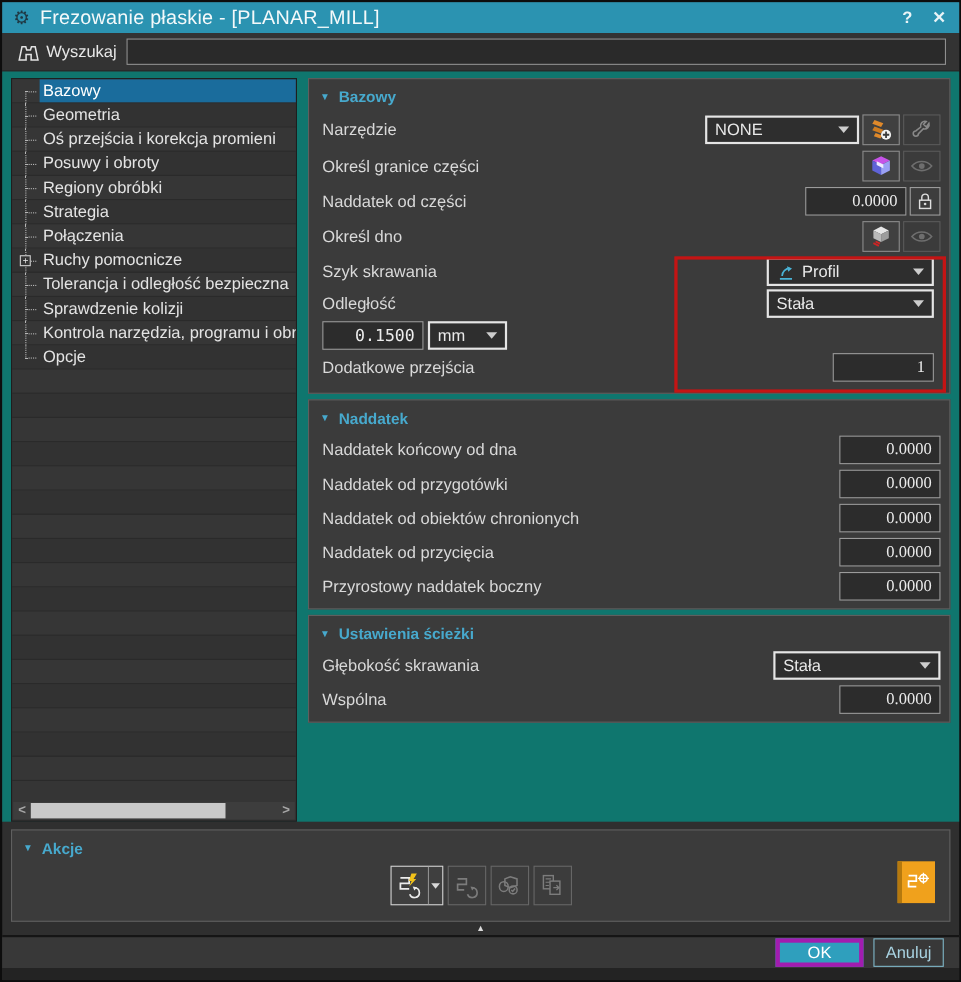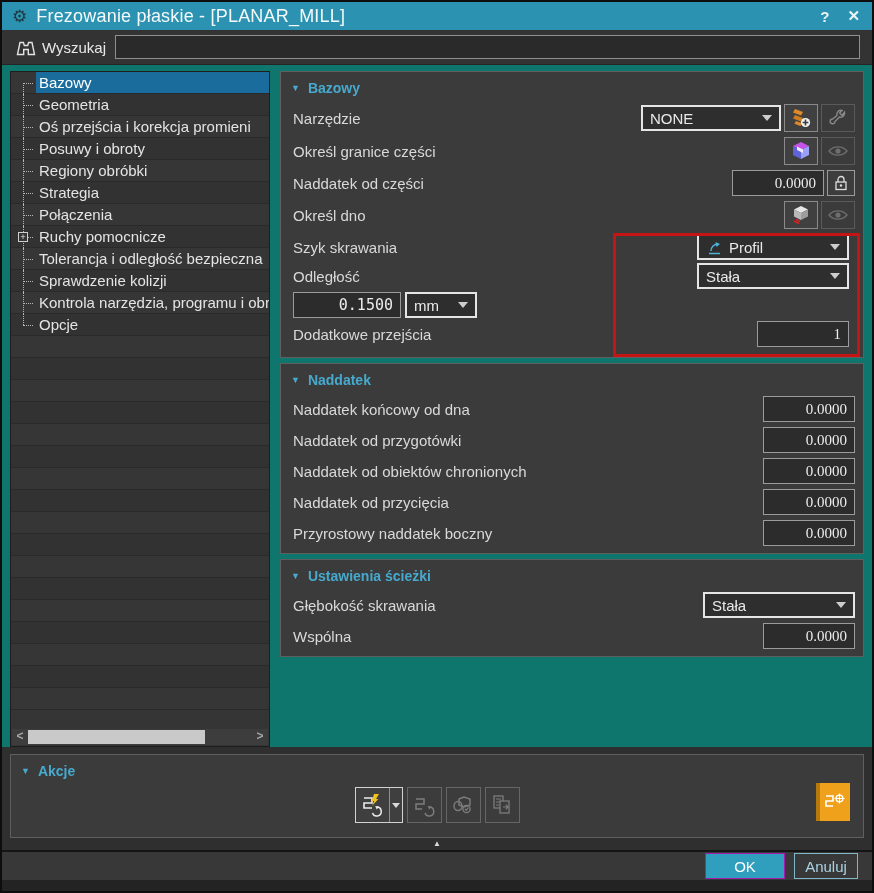--- a/index.html
+++ b/index.html
@@ -67,21 +67,21 @@
   .flabel { flex:1; color:#d9d9d9; font-size:15px; white-space:nowrap; }
   .dd { height:26px; background:#2e2e2e; border:2px solid #e5e5e5; display:flex;
         align-items:center; padding:0 7px; color:#e9e9e9; font-size:15px; }
   .dd .car { margin-left:auto; width:0; height:0; border-left:5px solid transparent;
              border-right:5px solid transparent; border-top:6px solid #cdcdcd; }
   .dd .pre { display:flex; margin-right:6px; }
   .w140{width:140px;} .w152{width:152px;} .w72{width:72px;}
   .num { height:26px; background:#2c2c2c; border:1px solid #9b9b9b; color:#ececec;
          font-family:"DejaVu Sans Mono", monospace; font-size:15px; display:flex;
          align-items:center; justify-content:flex-end; padding:0 7px; }
-  .w96{width:92px;font-family:Liberation Serif, serif;} .w92{width:108px;} .gap4{margin-left:4px;}
+  .w96{width:92px;font-family:Liberation Serif, serif;} .w92{width:92px;} .gap4{margin-left:4px;}
   .ibtn { width:34px; height:28px; background:#404040; border:1px solid #8a8a8a;
           display:flex; align-items:center; justify-content:center; margin-left:3px; flex:none; }
   .ibtn.dis { border-color:#5a5a5a; background:#3b3b3b; }
   .lockbtn { width:28px; height:26px; background:#3d3d3d; border:1px solid #9b9b9b;
              display:flex; align-items:center; justify-content:center; margin-left:3px; flex:none; }
   .redbox { position:absolute; right:3px; top:161px; width:247px; height:124px;
             border:3px solid #c41414; pointer-events:none; }
 
   
   .actions { margin:7px 8px 0 8px; height:84px; background:#3b3b3b;
@@ -99,21 +99,21 @@
   .orangebtn { position:absolute; right:13px; top:28px; width:34px; height:38px;
                background:#f0a11c; border-left:4px solid #b5790e; display:flex;
                align-items:center; justify-content:center; }
 
   
   .handle { height:12px; text-align:center; color:#dcdcdc; font-size:8px;
             line-height:12px; flex:none; }
   .footer { height:30px; background:#383838; border-top:2px solid #151515;
             display:flex; align-items:center; justify-content:flex-end;
             gap:9px; padding-right:14px; flex:none; }
-  .okbtn { width:80px; height:26px; background:#2f9fbd; border:1px solid #a21caf;
+  .okbtn { width:80px; height:26px; background:#2f9fbd; border:4px solid #a21caf;
            color:#fff; font-size:15px; font-family:inherit; }
   .cxbtn { width:64px; height:26px; background:transparent; border:1px solid #7fb7c9;
            color:#a9d3e2; font-size:15px; font-family:inherit; }
   .bottomstrip { flex:1; background:#232323; }
   svg { display:block; }
 </style>
 </head>
 <body>
 
 <div class="dialog">

